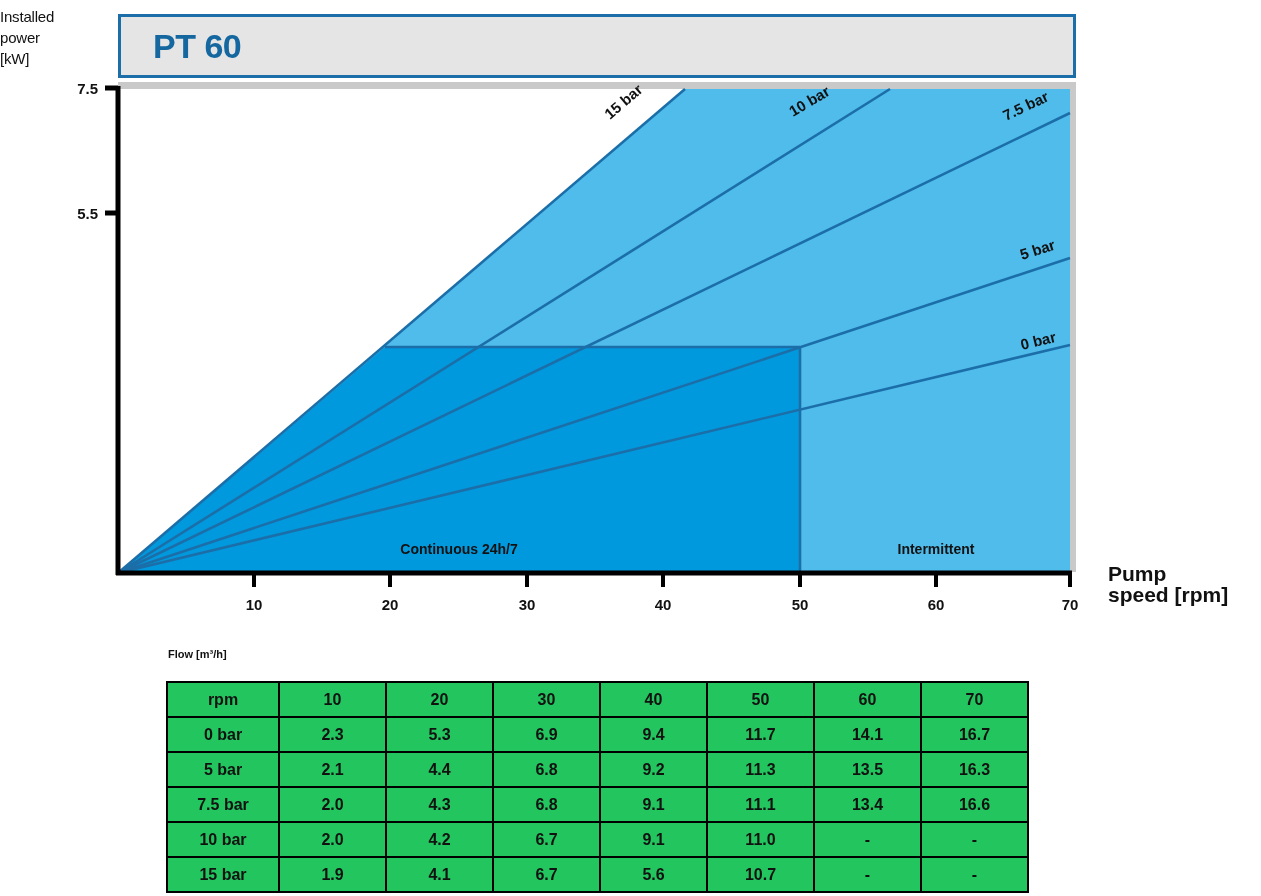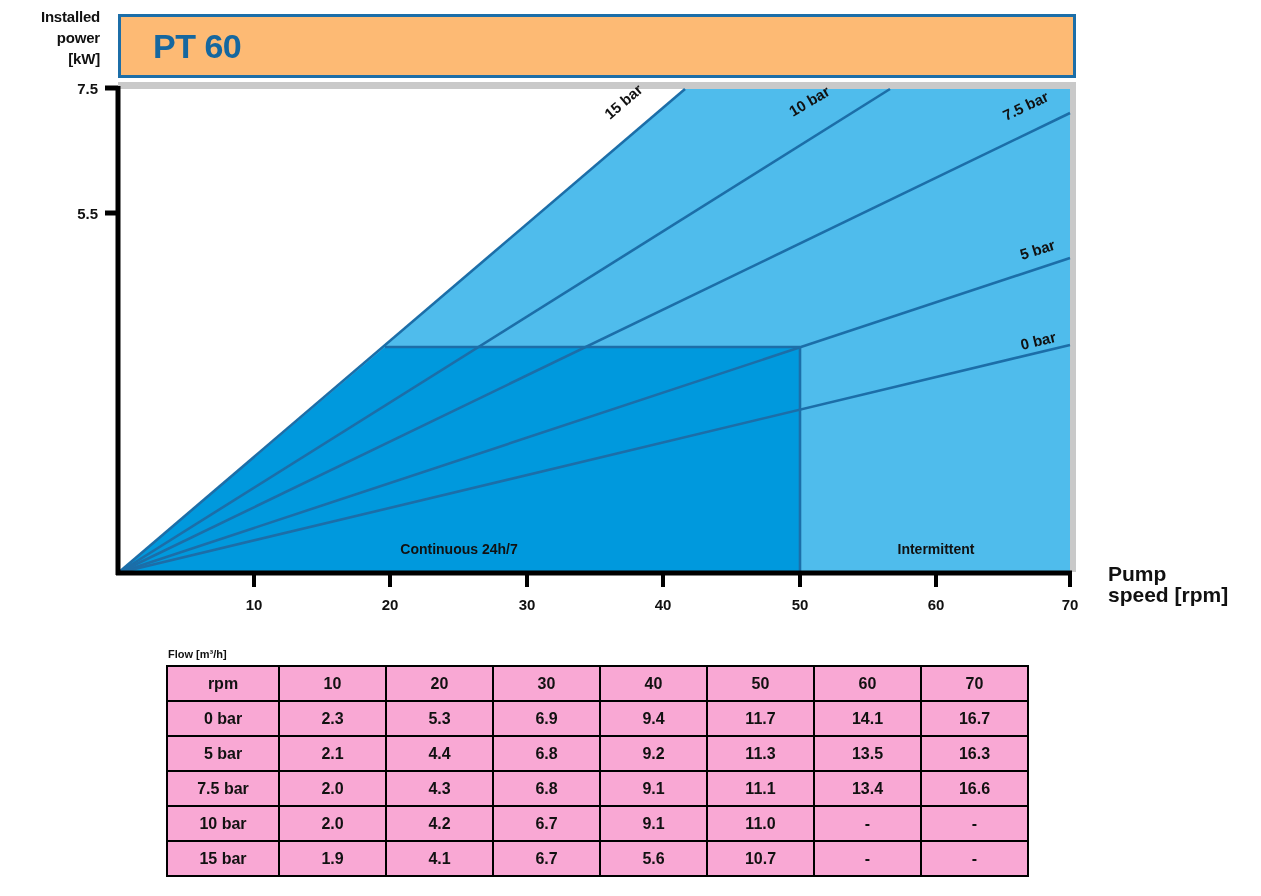--- a/index.html
+++ b/index.html
@@ -8,26 +8,26 @@
     background:#ffffff;
     font-family:"Liberation Sans", sans-serif;
     overflow:hidden;
     position:relative;
   }
   #root{position:relative;width:1261px;height:896px;}
 
   
   .axis-title-y{
     position:absolute; left:0; top:6px; width:100px;
-    text-align:right; font-size:15px; font-weight:bold;
+    font-size:15px; font-weight:normal;
     line-height:21px; color:#111; letter-spacing:-0.2px;
   }
   .model-box{
     position:absolute; left:118px; top:14px; width:958px; height:64px;
-    background:#fdba74; border:3px solid #1c6ea8; box-sizing:border-box;
+    background:#e5e5e5; border:3px solid #1c6ea8; box-sizing:border-box;
   }
   .model-title{
     position:absolute; left:32px; top:50%; transform:translateY(-50%);
     font-size:34px; font-weight:bold; color:#15679f; letter-spacing:-0.5px;
   }
 
   
   .chart-wrap{position:absolute; left:0; top:0; width:1261px; height:640px;}
   svg.chart{position:absolute; left:0; top:0;}
 
@@ -40,22 +40,22 @@
     position:absolute; left:1108px; top:563px; width:150px;
     font-size:21px; font-weight:bold; line-height:21px; color:#111;
   }
 
   
   .flow-title{
     position:absolute; left:168px; top:648px;
     font-size:11px; font-weight:bold; color:#111;
   }
   table.flow{
-    position:absolute; left:166px; top:665px;
-    border-collapse:collapse; background:#f9a8d4;padding-left:19px;
+    position:absolute; left:166px; top:681px;
+    border-collapse:collapse; background:#22c55e;padding-left:19px;
   }
   table.flow td, table.flow th{
     border:2px solid #000;
     width:105px; height:33px;
     text-align:center; vertical-align:middle;
     font-size:16px; color:#111; font-weight:bold;
     padding:0;
   }
   table.flow th{font-weight:bold;}
   table.flow td.rowhead{font-weight:bold; width:110px;}

